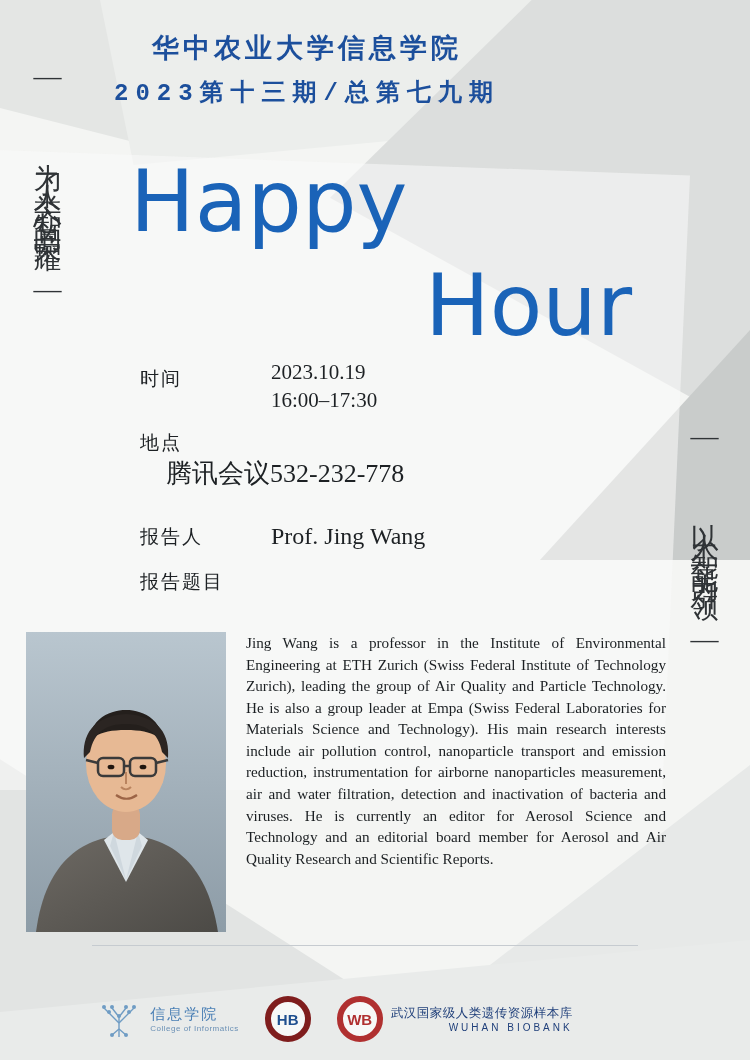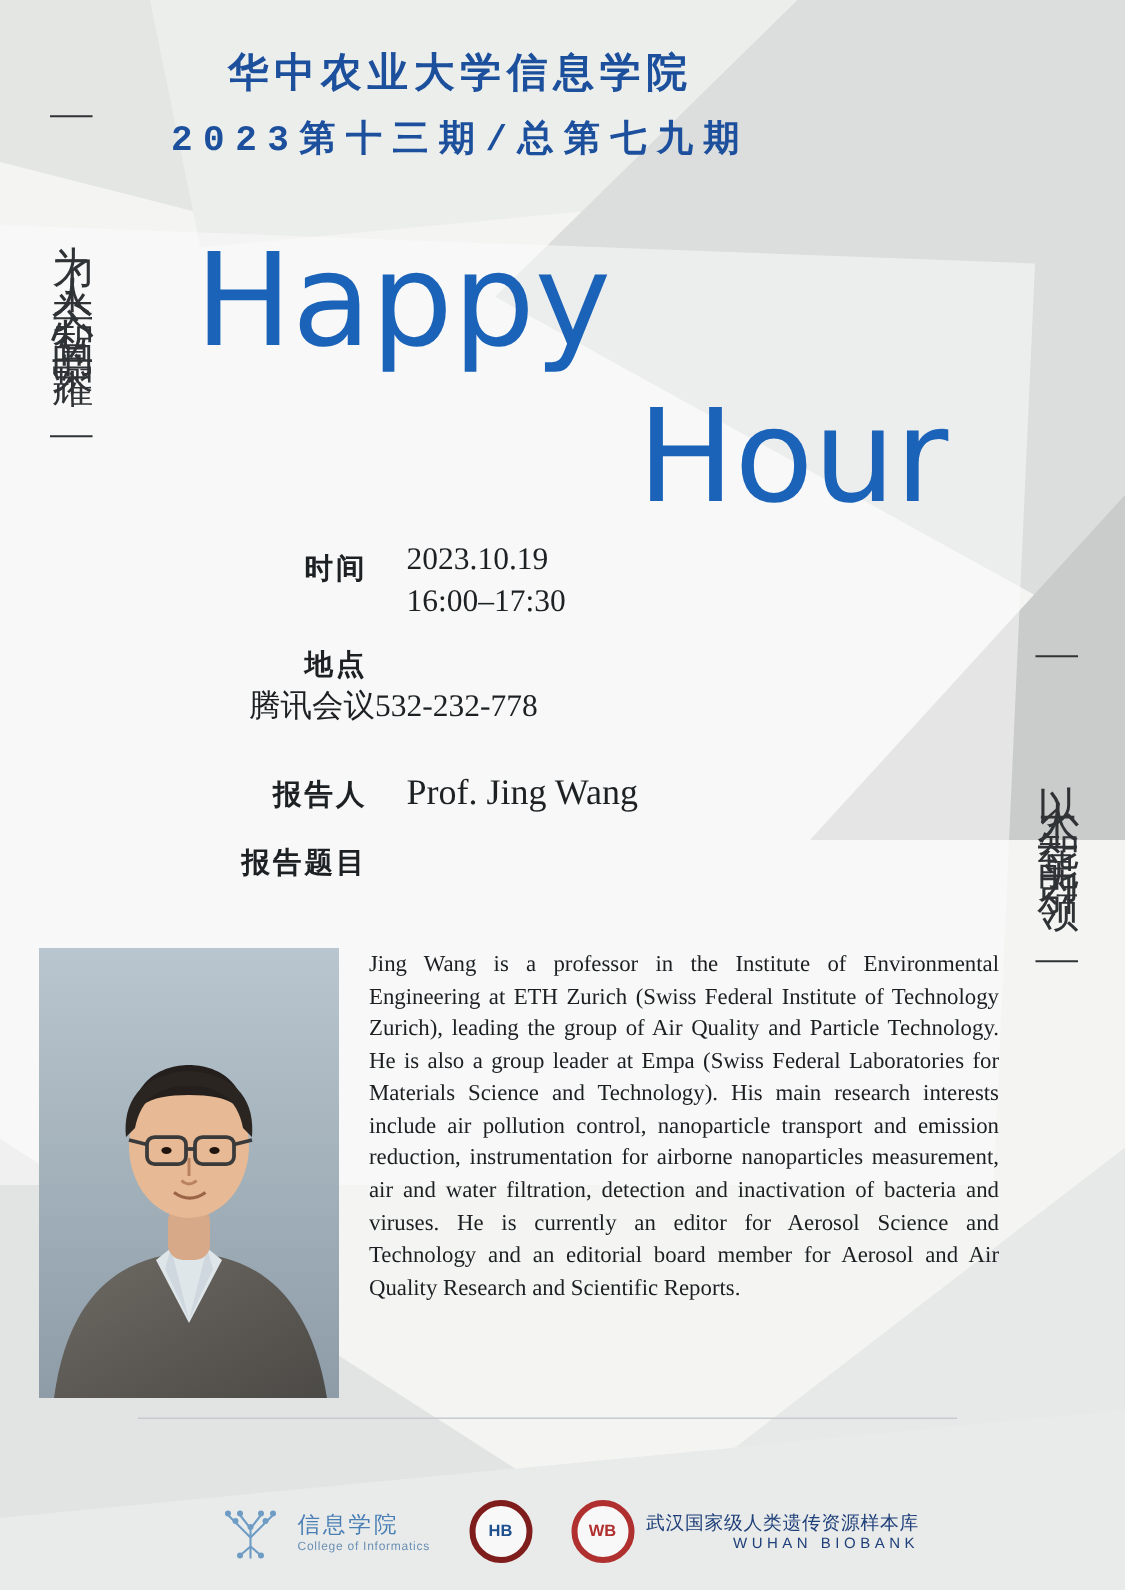--- a/index.html
+++ b/index.html
@@ -93,35 +93,34 @@
     letter-spacing:0px;
   }
   .title .t1{ position:absolute; top:158px; left:130px;}
   .title .t2{ position:absolute; top:262px; left:425px;}
 
   
   .info{position:absolute;left:140px;top:358px;width:560px;}
   .row{display:flex;align-items:flex-start;margin-bottom:12px;}
   .label{
     width:105px;min-width:105px;
-    text-align:right;
     font-family:"Liberation Serif", serif;
-    font-weight:bold;
+    font-weight:normal;
     font-size:19px;
     color:#1d2124;
     letter-spacing:2px;
     padding-top:3px;
   }
   .value{
     margin-left:26px;
     font-family:"Liberation Serif", serif;
     color:#1d2124;
   }
   .v-time{font-size:21px;line-height:1.35;}
-  .v-place{font-size:21px;}
+  .v-place{font-size:26px;}
   .v-speaker{font-size:24px;padding-top:2px;}
   .v-topic{font-size:21px;line-height:1.45;}
 
   .row-time .label{padding-top:8px;}
   .row-place{margin-top:6px;flex-direction:column;}
   .row-speaker{margin-top:30px;}
   .row-topic{margin-top:16px;}
 
   
   .photo{
@@ -144,35 +143,34 @@
   .divider{
     position:absolute;left:92px;top:945px;width:546px;height:1px;
     background:#c6cbd0;
   }
 
   
   .footer{
     position:absolute;left:0;bottom:18px;width:669px;
     display:flex;align-items:center;justify-content:center;
     gap:26px;
-    padding-left:44px;
   }
   .logo{display:flex;align-items:center;gap:8px;}
   .logo-text{font-family:"Liberation Sans", sans-serif;color:#3a6ea8;}
   .lt1{font-size:15px;letter-spacing:2px;color:#4a7fb5;}
   .lt1 small{display:block;font-size:8px;letter-spacing:0.5px;color:#6b90b5;}
   .lt2{font-size:14px;color:#1f4f8f;font-weight:bold;}
   .lt2 small{display:block;font-size:8.5px;font-weight:normal;color:#2f68a8;letter-spacing:0.3px;}
   .lt3{font-size:12.5px;color:#1f3f7a;letter-spacing:0.5px;}
   .lt3 small{display:block;font-size:10px;letter-spacing:3px;color:#1f3f7a;text-align:right;}
   .badge{
     width:34px;height:34px;border-radius:50%;
-    border:4px solid #7f1d1d;
+    border:6px solid #7f1d1d;
     display:flex;align-items:center;justify-content:center;
-    font-size:11px;color:#1f4f8f;font-weight:bold;
+    font-size:15px;color:#1f4f8f;font-weight:bold;
     background:#f7f8f7;
   }
   .badge2{border-color:#b03030;color:#b03030;}
 </style>
 </head>
 <body>
 
 <div class="poster">
 
   <div class="shape sh1"></div>

